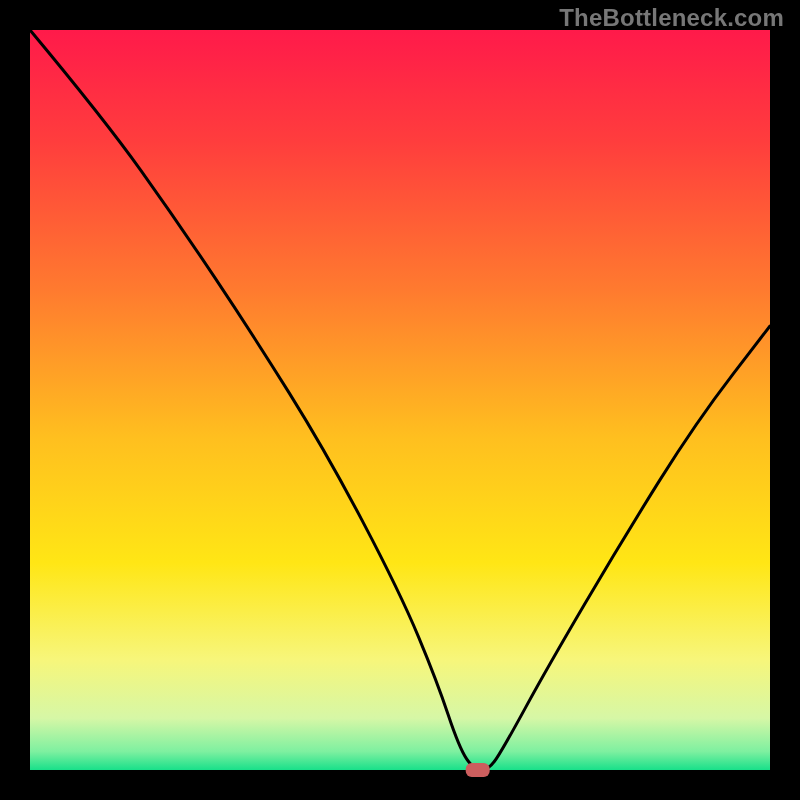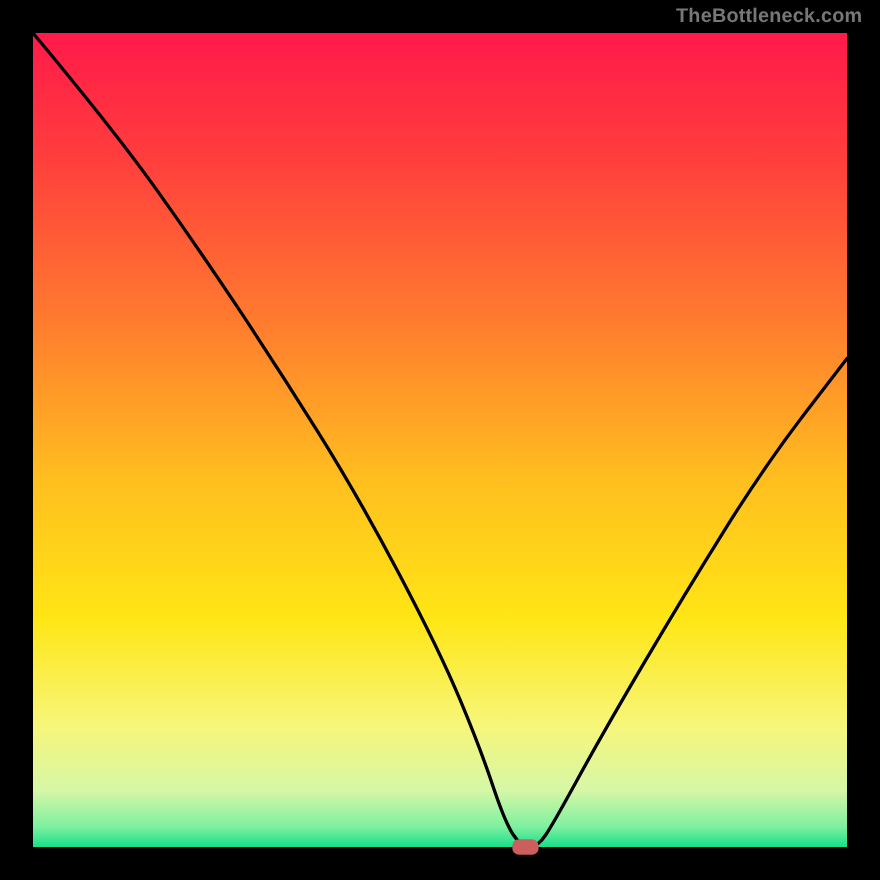--- a/index.html
+++ b/index.html
@@ -13,21 +13,21 @@
   }
   .frame {
     position: relative;
     width: 800px;
     height: 800px;
   }
   .watermark {
     position: absolute;
     top: 4px;
     right: 16px;
-    font-size: 18px;
+    font-size: 24px;
     font-weight: 600;
     color: #777;
     letter-spacing: 0.2px;
     z-index: 5;
   }
   svg {
     display: block;
   }
 </style>
 </head>

